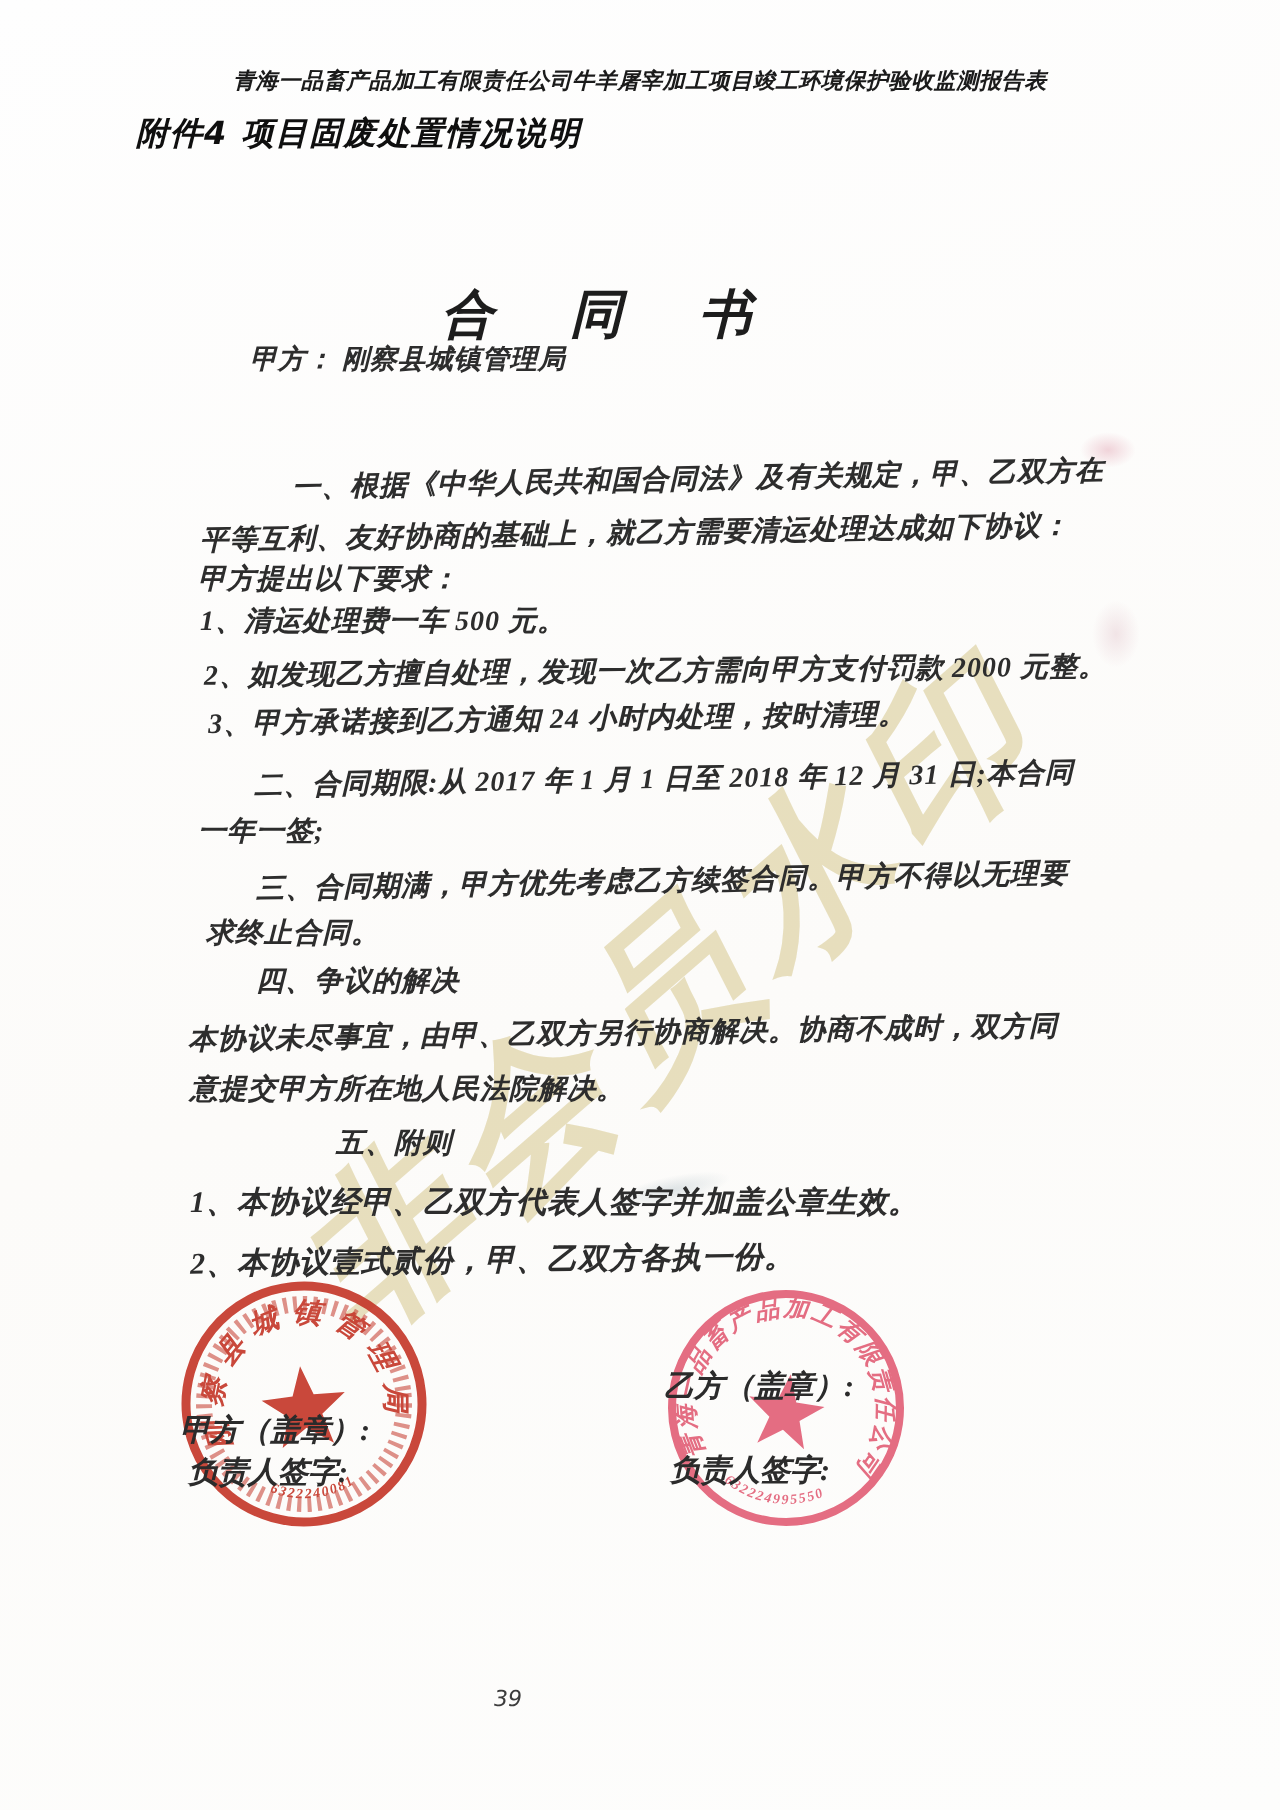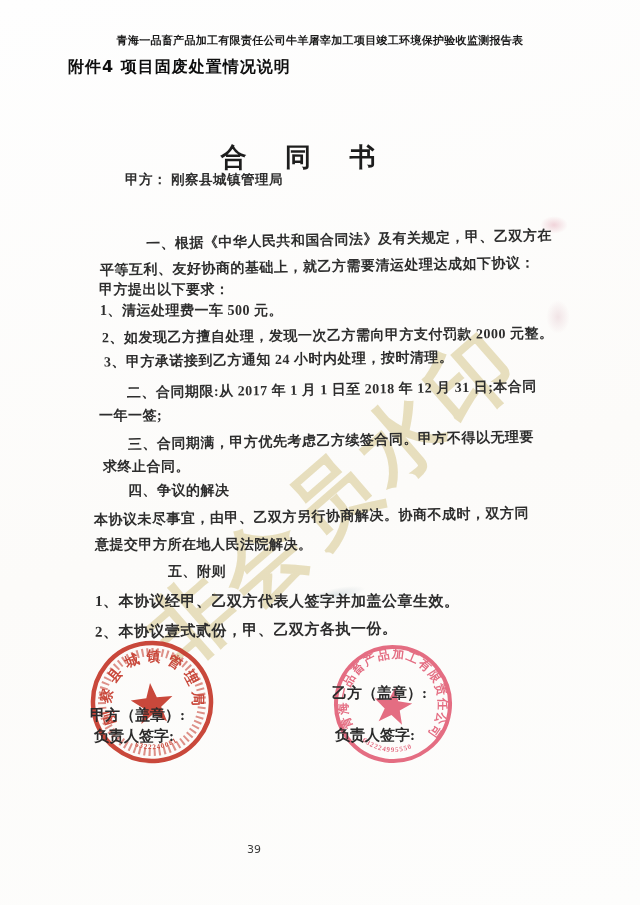--- a/index.html
+++ b/index.html
@@ -1,19 +1,20 @@
 <!DOCTYPE html>
 <html><head>
 <meta charset="utf-8">
 <style>
   html,body{margin:0;padding:0;background:#ffffff;}
   .page{
     position:relative; width:640px; height:905px; overflow:hidden;
     background:linear-gradient(165deg,#fefefe 0%,#fcfbf9 55%,#fdfdfc 100%);
     font-family:"Liberation Sans", sans-serif;
+    font-style:italic;
   }
   .report-header{
     position:absolute; left:0; top:33px; width:640px; text-align:center;
     font-size:11px; font-weight:700; color:#1b1b1b; letter-spacing:.3px;
     font-family:"DejaVu Sans", sans-serif; white-space:nowrap;
   }
   .attachment-heading{
     position:absolute; left:68px; top:57px; font-size:16px; font-weight:700;
     color:#0f0f0f; font-family:"DejaVu Sans", sans-serif; letter-spacing:1px;
   }

